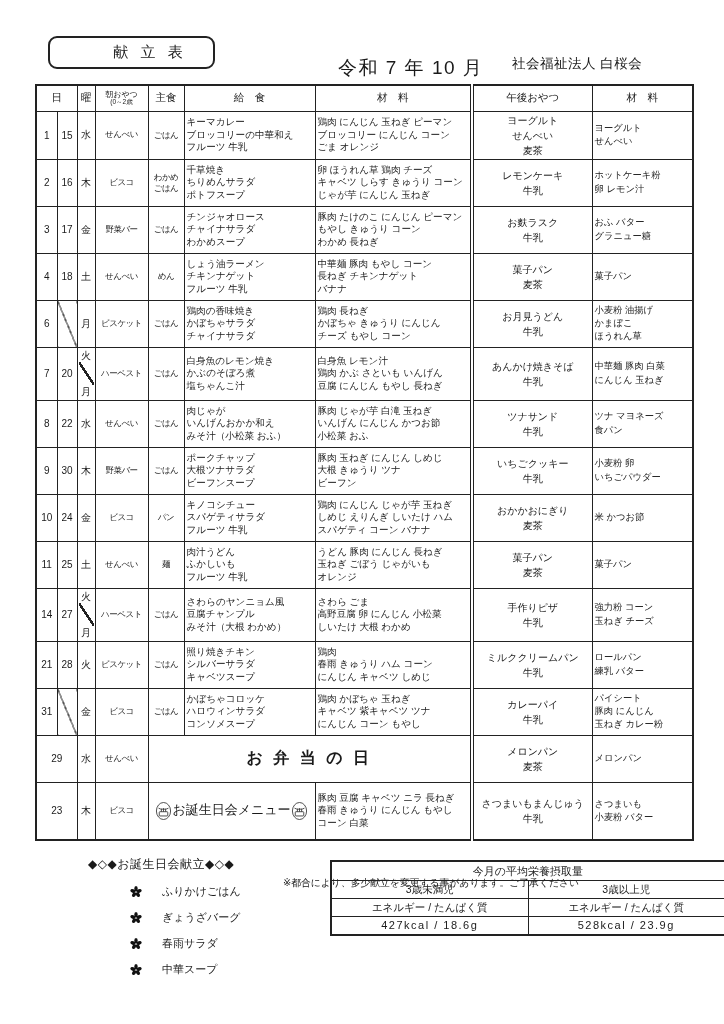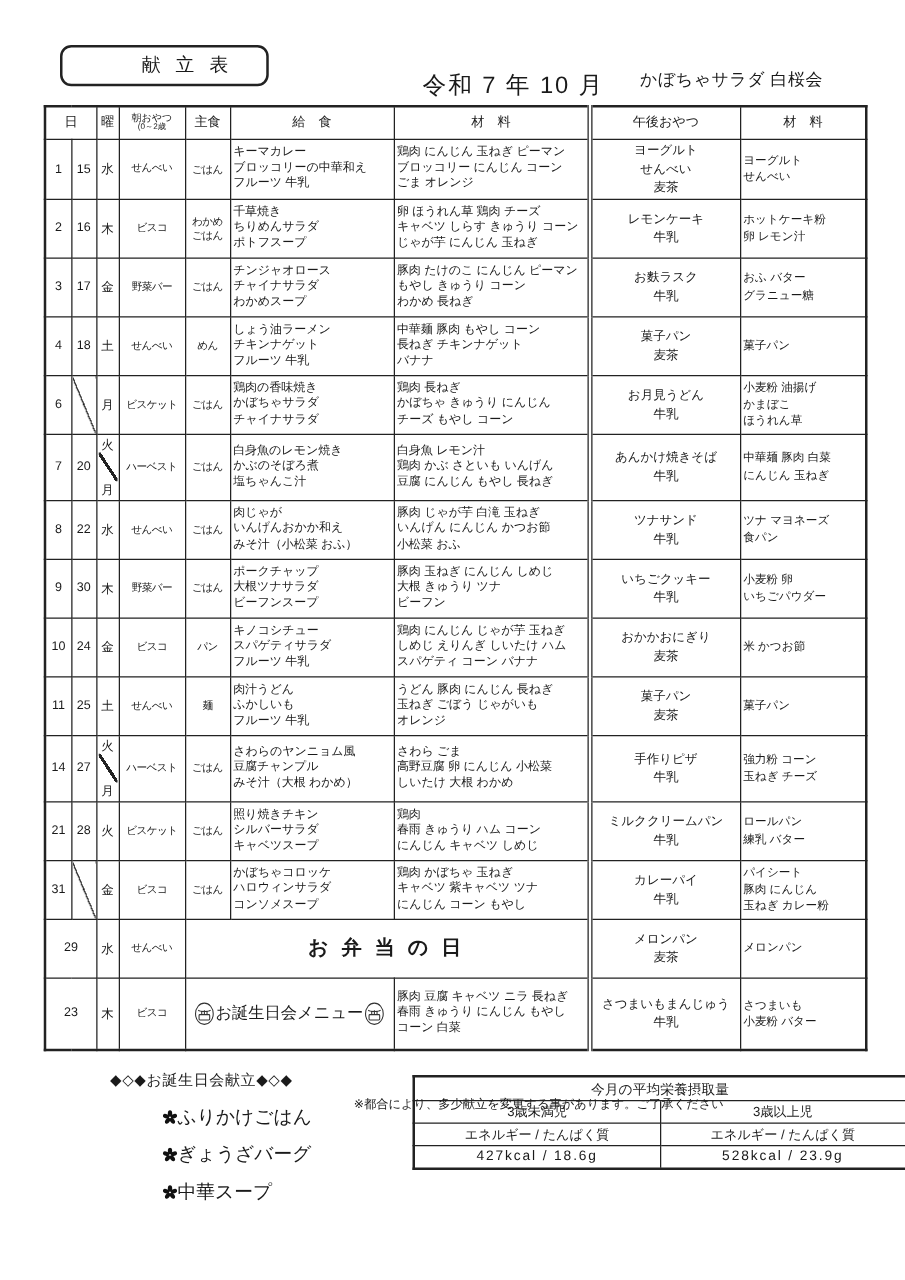--- a/index.html
+++ b/index.html
@@ -31,39 +31,39 @@
   .dual .t{position:absolute;top:1px;left:0;right:0;text-align:center;}
   .dual .b{position:absolute;bottom:1px;left:0;right:0;text-align:center;}
   .dual::before{content:"";position:absolute;left:1px;right:1px;top:28%;height:44%;background:linear-gradient(to top right,transparent 45%,#222 45%,#222 55%,transparent 55%);}
 
   .c-bento{font-size:16px;font-weight:600;text-align:center;letter-spacing:3px;}
   .c-bday{font-size:13px;text-align:center;white-space:nowrap;}
   .stamp{width:17px;height:20px;vertical-align:middle;}
 
   .bday-menu{position:absolute;left:88px;top:856px;width:220px;}
   .bday-title{font-size:12px;letter-spacing:0.5px;}
-  .bday-item{margin:11px 0 0 42px;font-size:15px;display:flex;align-items:center;gap:0;}
+  .bday-item{margin:11px 0 0 42px;font-size:11px;display:flex;align-items:center;gap:20px;}
   .flower{width:12px;height:12px;flex:0 0 auto;}
 
   .note{position:absolute;left:283px;top:877px;width:441px;font-size:9.8px;white-space:nowrap;overflow:hidden;}
   table.nut{position:absolute;left:330px;top:860px;width:396px;border-collapse:collapse;border:2px solid #222;table-layout:fixed;}
   .nut td{border:1px solid #222;text-align:center;font-size:10.5px;padding:1.5px 0;}
   .nut .nut-title{font-size:11px;}
   .nut .nut-val{font-size:11px;letter-spacing:1.5px;margin-top:48px;}
 </style>
 </head>
 <body>
 
 <div class="page">
 
   <div class="title-box">
     <span>献 立 表</span>
   </div>
   <div class="hdr-date">令和 7 年 10 月</div>
-  <div class="hdr-org">かぼちゃサラダ 白桜会</div>
+  <div class="hdr-org">社会福祉法人 白桜会</div>
 
   <table class="menu">
     <colgroup>
       <col style="width:21px">
         <col style="width:20px">
         <col style="width:18px">
         <col style="width:53px">
         <col style="width:36px">
         <col style="width:131px">
         <col style="width:157px">
@@ -372,20 +372,30 @@
         <span>ぎょうざバーグ</span>
       </div>
     <div class="bday-item">
         <svg class="flower" viewBox="0 0 20 20" fill="#111">
           <ellipse cx="10" cy="4.6" rx="2.9" ry="4.4"></ellipse>
           <ellipse cx="10" cy="4.6" rx="2.9" ry="4.4" transform="rotate(72 10 10)"></ellipse>
           <ellipse cx="10" cy="4.6" rx="2.9" ry="4.4" transform="rotate(144 10 10)"></ellipse>
           <ellipse cx="10" cy="4.6" rx="2.9" ry="4.4" transform="rotate(216 10 10)"></ellipse>
           <ellipse cx="10" cy="4.6" rx="2.9" ry="4.4" transform="rotate(288 10 10)"></ellipse>
         </svg>
+        <span>春雨サラダ</span>
+      </div>
+    <div class="bday-item">
+        <svg class="flower" viewBox="0 0 20 20" fill="#111">
+          <ellipse cx="10" cy="4.6" rx="2.9" ry="4.4"></ellipse>
+          <ellipse cx="10" cy="4.6" rx="2.9" ry="4.4" transform="rotate(72 10 10)"></ellipse>
+          <ellipse cx="10" cy="4.6" rx="2.9" ry="4.4" transform="rotate(144 10 10)"></ellipse>
+          <ellipse cx="10" cy="4.6" rx="2.9" ry="4.4" transform="rotate(216 10 10)"></ellipse>
+          <ellipse cx="10" cy="4.6" rx="2.9" ry="4.4" transform="rotate(288 10 10)"></ellipse>
+        </svg>
         <span>中華スープ</span>
       </div>
   </div>
 
   <div class="note">※都合により、多少献立を変更する事があります。ご了承ください</div>
 
   <table class="nut">
     <tbody>
         <tr style="height:18px">
           <td colspan="2" class="nut-title">今月の平均栄養摂取量</td>

